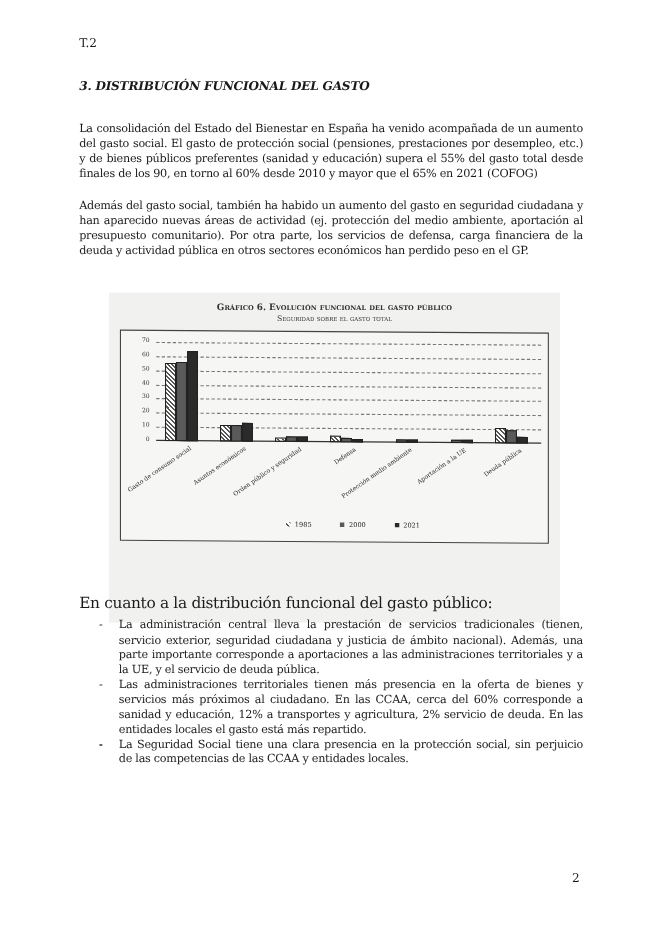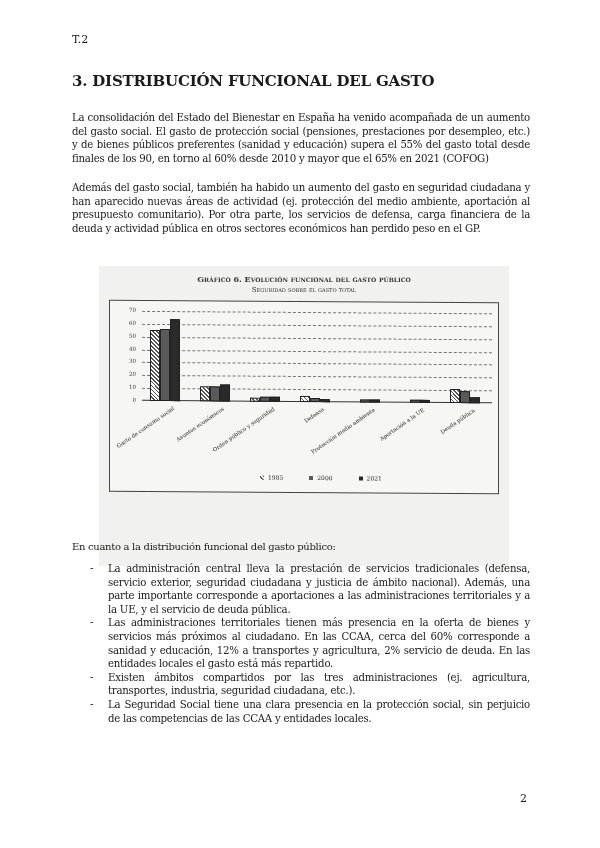--- a/index.html
+++ b/index.html
@@ -1,19 +1,19 @@
 <!DOCTYPE html>
 <html><head>
 <meta charset="utf-8">
 <style>
   html, body { margin:0; padding:0; background:#ffffff; }
   body { width:600px; height:848px; position:relative; overflow:hidden;
          font-family:"DejaVu Serif","Liberation Serif",serif; color:#1a1a1a; }
   .page-label { position:absolute; left:72px; top:33px; font-size:11px; }
-  .heading { position:absolute; left:72px; top:72px; font-size:15px; font-weight:bold; letter-spacing:-0.2px; }
+  .heading { position:absolute; left:72px; top:72px; font-size:11px; font-weight:bold; letter-spacing:-0.2px;font-style:italic; }
   .para { position:absolute; left:72px; width:458px; font-size:10.2px; line-height:13.6px;
           text-align:justify; letter-spacing:-0.25px; }
   .p1 { top:111px; }
   .p2 { top:181px; }
   .chart-wrap { position:absolute; left:99px; top:266px; width:410px; height:300px;
                 background:#f1f1ef; }
   .chart-title { position:absolute; top:8px; left:0; width:100%; text-align:center;
                  font-size:8px; font-variant:small-caps; font-weight:bold; color:#333; }
   .chart-sub { position:absolute; top:20px; left:0; width:100%; text-align:center;
                font-size:7px; font-variant:small-caps; color:#333; }
@@ -25,21 +25,21 @@
   .baseline { position:absolute; left:0; width:100%; bottom:0; border-top:1px solid #333; }
   .group { position:absolute; bottom:0; height:100%; width:34px; }
   .bar { position:absolute; bottom:0; width:10px; border:0.5px solid #222; box-sizing:border-box; }
   .b1985 { background:repeating-linear-gradient(45deg,#fff 0 1.5px,#555 1.5px 2.8px); }
   .b2000 { background:#5a5a5a; }
   .b2021 { background:#2a2a2a; }
   .xlabel { position:absolute; top:104px; font-size:5.5px; color:#222; white-space:nowrap;
             transform-origin:right top; transform:rotate(-35deg); text-align:right; }
   .legend { position:absolute; left:150px; top:172px; font-size:6px; color:#222; display:flex; gap:26px; }
   .legend span.sw { display:inline-block; width:4px; height:4px; margin-right:4px; vertical-align:middle; }
-  .intro { position:absolute; left:72px; top:541px; font-size:10px; letter-spacing:-0.3px; }
+  .intro { position:absolute; left:72px; top:541px; font-size:14px; letter-spacing:-0.3px; }
   .list { position:absolute; left:90px; top:562px; width:440px; margin:0; padding:0; list-style:none; }
   .list li { position:relative; padding-left:18px; font-size:10.2px; line-height:13.6px;
              text-align:justify; letter-spacing:-0.25px; margin-bottom:0; }
   .list li .dash { position:absolute; left:0; top:0; }
   .page-num { position:absolute; left:520px; top:792px; font-size:11px; }
 </style>
 </head>
 <body>
 
 <div class="page-label">T.2</div>
@@ -114,19 +114,19 @@
     <div class="legend" id="legend">
         <div><span class="sw b1985"></span><span>1985</span></div>
         <div><span class="sw b2000"></span><span>2000</span></div>
         <div><span class="sw b2021"></span><span>2021</span></div>
       </div>
   </div>
 </div>
 
 <div class="intro">En cuanto a la distribución funcional del gasto público:</div>
 <ul class="list" id="bullets">
-    <li><span class="dash">-</span><span>La administración central lleva la prestación de servicios tradicionales (defensa, servicio exterior, seguridad ciudadana y justicia de ámbito nacional). Además, una parte importante corresponde a aportaciones a las administraciones territoriales y a la UE, y el servicio de deuda pública.</span></li>
+    <li><span class="dash">-</span><span>La administración central lleva la prestación de servicios tradicionales (tienen, servicio exterior, seguridad ciudadana y justicia de ámbito nacional). Además, una parte importante corresponde a aportaciones a las administraciones territoriales y a la UE, y el servicio de deuda pública.</span></li>
     <li><span class="dash">-</span><span>Las administraciones territoriales tienen más presencia en la oferta de bienes y servicios más próximos al ciudadano. En las CCAA, cerca del 60% corresponde a sanidad y educación, 12% a transportes y agricultura, 2% servicio de deuda. En las entidades locales el gasto está más repartido.</span></li>
-    <li><span class="dash">-</span><span>Existen ámbitos compartidos por las tres administraciones (ej. agricultura, transportes, industria, seguridad ciudadana, etc.).</span></li>
+    <li><span class="dash">-</span></li>
     <li><span class="dash">-</span><span>La Seguridad Social tiene una clara presencia en la protección social, sin perjuicio de las competencias de las CCAA y entidades locales.</span></li>
   </ul>
 
 <div class="page-num">2</div>
 
 </body></html>

